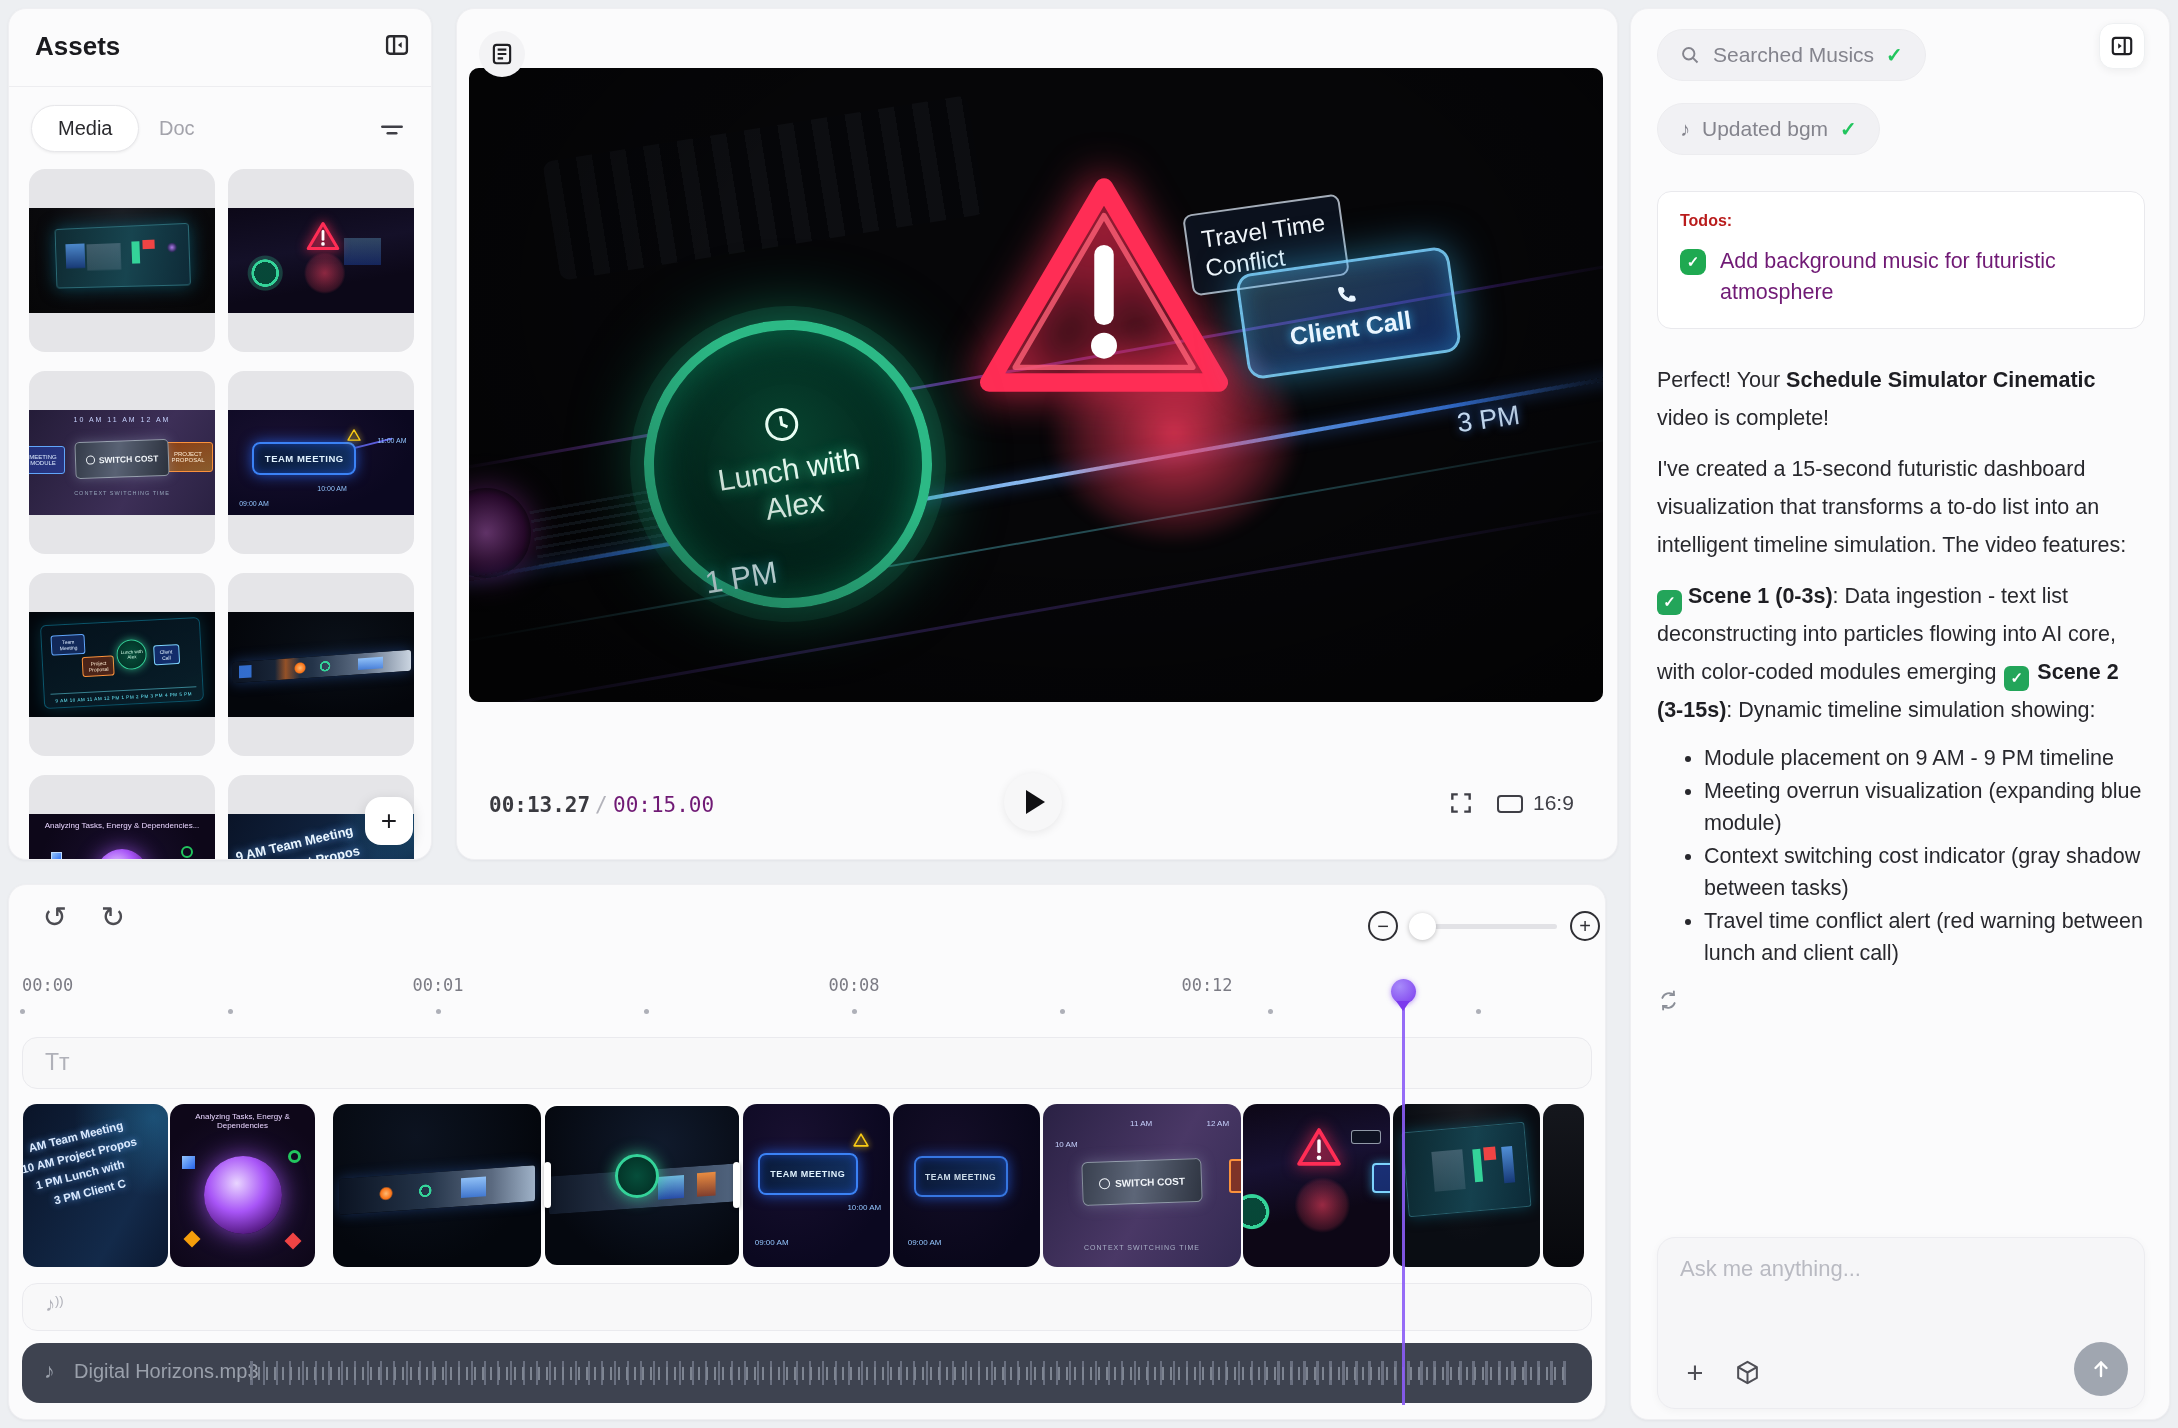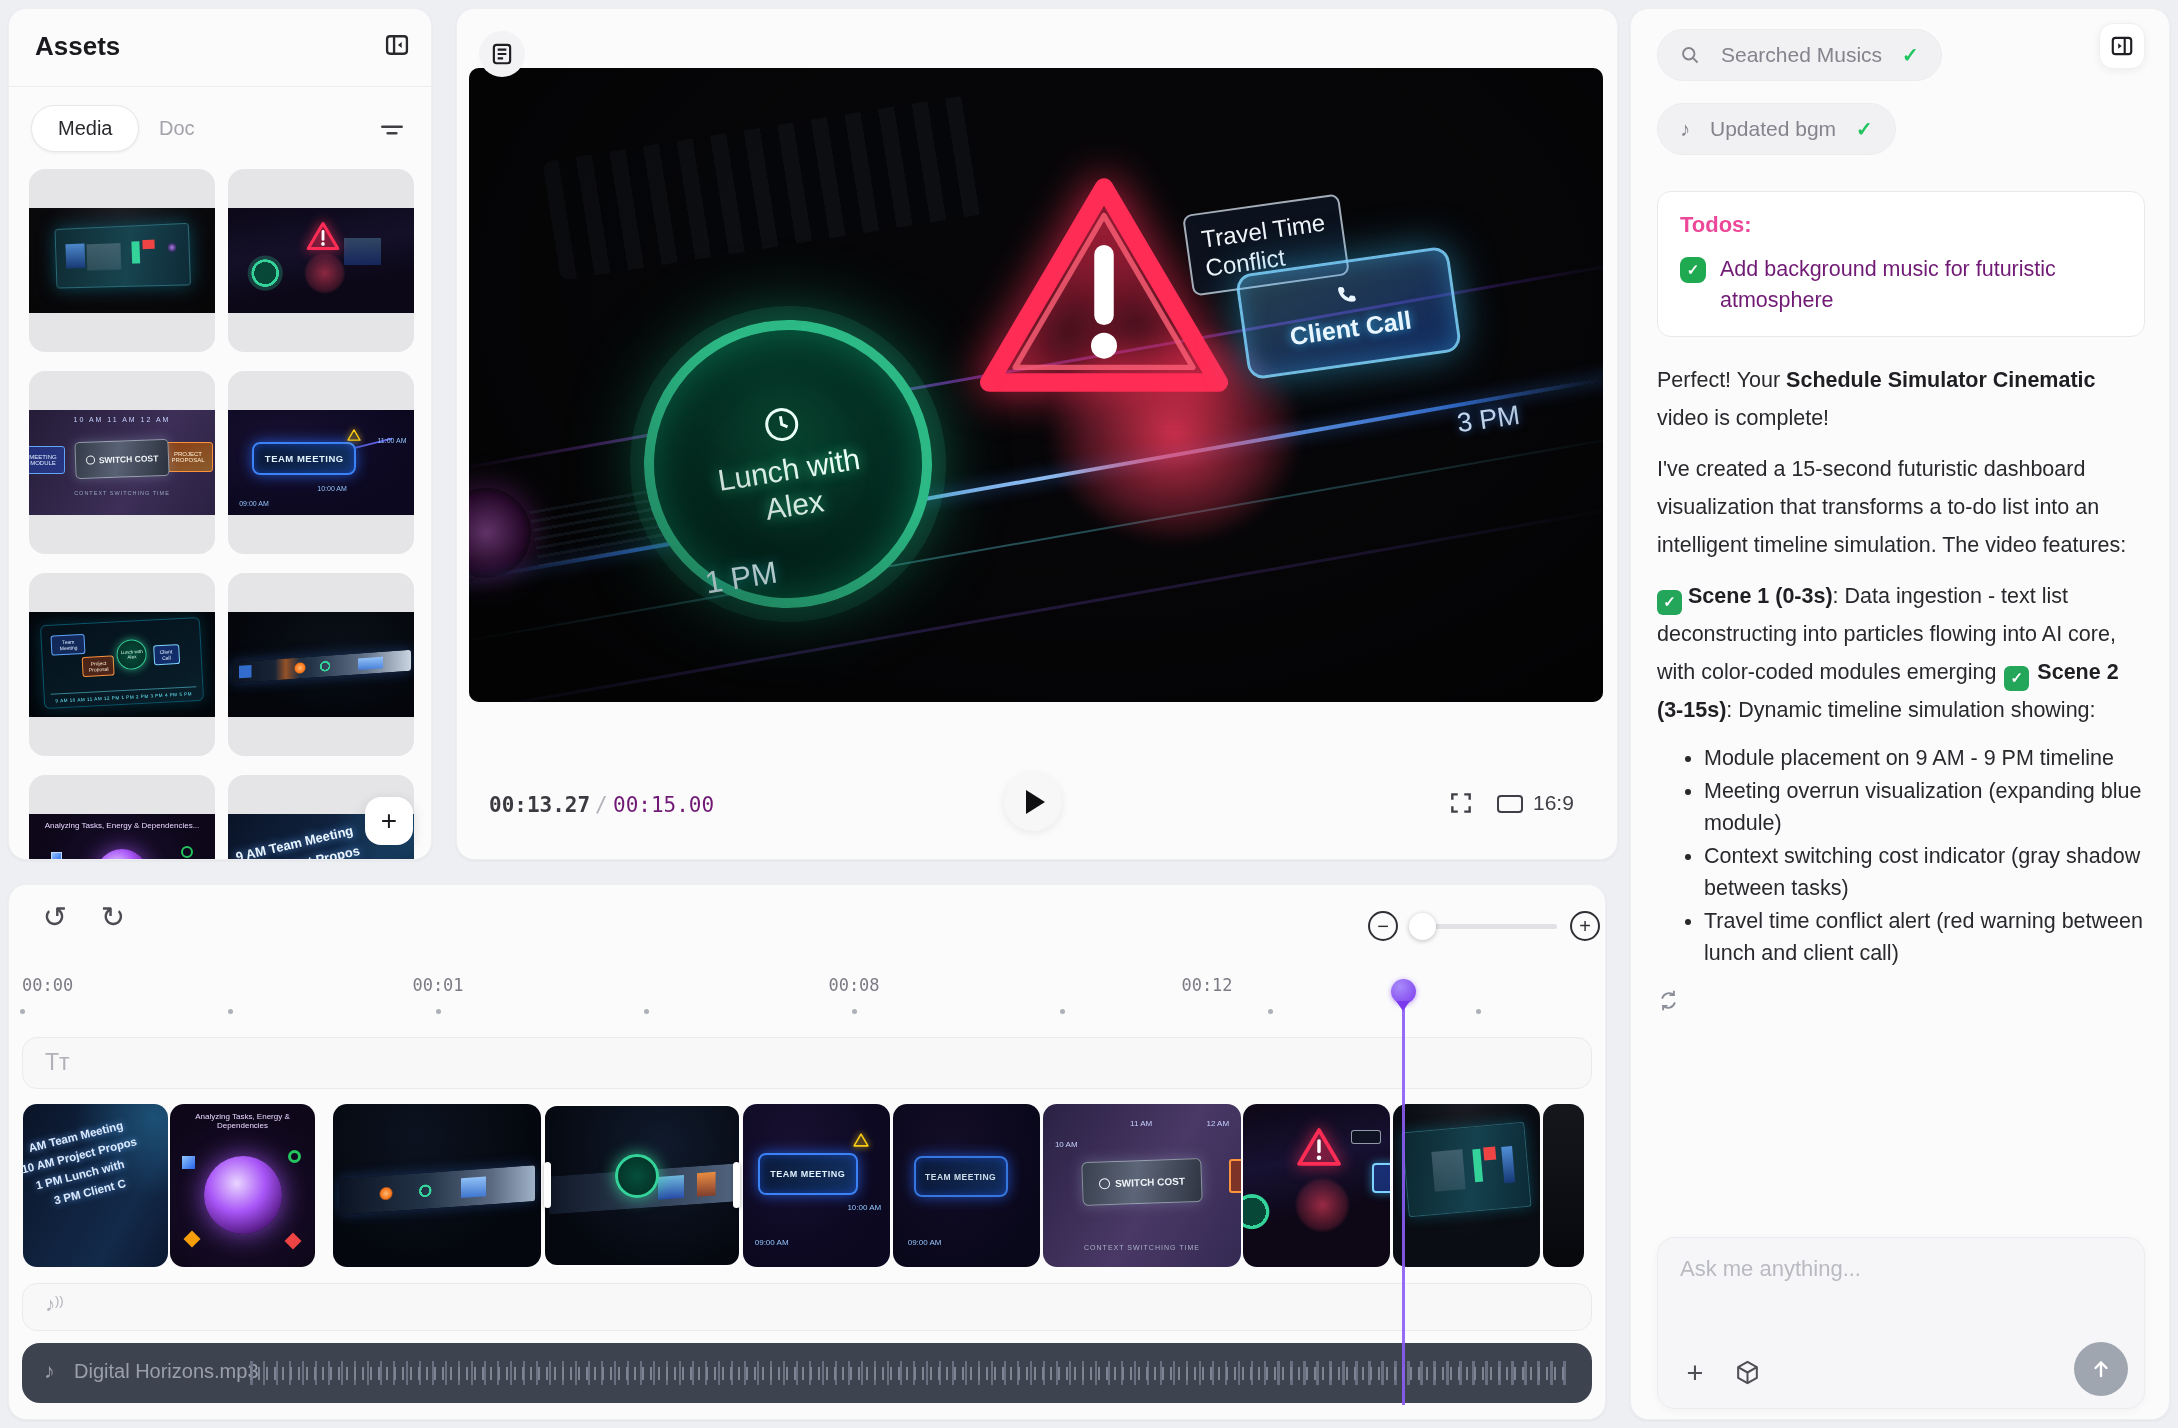--- a/index.html
+++ b/index.html
@@ -4,21 +4,21 @@
 <style>
   * { margin:0; padding:0; box-sizing:border-box; }
   html,body { background:#edeff2; }
   #app { position:relative; width:2178px; height:1428px; background:#edeff2; overflow:hidden;
          font-family:"Liberation Sans",sans-serif; color:#28282d; }
   .abs { position:absolute; }
   .panel { position:absolute; background:#fbfbfc; border:1px solid #efeff2; border-radius:18px;
            box-shadow:0 1px 3px rgba(20,20,30,.05); overflow:hidden; }
   .mono { font-family:"DejaVu Sans Mono",monospace; }
   .icon-btn { display:flex; align-items:center; justify-content:center; cursor:pointer; }
-  .chip { position:absolute; display:flex; align-items:center; gap:20px; background:#f1f1f4;
+  .chip { position:absolute; display:flex; align-items:center; gap:12px; background:#f1f1f4;
           border:1px solid #ececef; border-radius:26px; height:52px; padding:0 22px;
           color:#84848d; font-size:21px; }
   .chip .chk { color:#22c55e; font-size:20px; font-weight:700; }
   .pill-active { background:#fff; border:1px solid #e7e7ea; border-radius:24px;
                  box-shadow:0 1px 3px rgba(0,0,0,.07); font-size:20px; color:#2a2a2e;
                  display:flex; align-items:center; padding:0 26px; height:47px; }
   .tile { position:absolute; width:186px; height:183px; background:#e5e5e8; border-radius:16px; overflow:hidden; cursor:pointer; }
   .thumb { position:absolute; left:0; right:0; top:39px; height:105px; overflow:hidden; }
   .scene { position:absolute; inset:0; overflow:hidden; }
   .emj { display:inline-flex; width:25px; height:25px; background:#23a55a; border-radius:6px;
@@ -437,21 +437,21 @@
       <span>
         <svg width="26" height="26" viewBox="0 0 24 24" fill="none" stroke="currentColor" stroke-width="2">
             <rect x="3.5" y="4.5" width="17" height="15" rx="2.5"></rect>
             <line x1="14.5" y1="4.5" x2="14.5" y2="19.5"></line>
             <polygon points="8.5,9.4 11.7,12 8.5,14.6" fill="currentColor" stroke="none"></polygon>
           </svg>
       </span>
     </div>
 
     <div class="abs" style="left:26px;top:182px;width:488px;border:1.5px solid #e9e9ed;background:#fff;border-radius:14px;padding:20px 22px;">
-      <div style="font-size:22px;font-weight:700;color:#ec4899;">Todos:</div>
+      <div style="font-size:16px;font-weight:700;color:#b91c1c;">Todos:</div>
       <div style="display:flex;gap:14px;margin-top:16px;">
         <span style="flex:0 0 auto;width:26px;height:26px;margin-top:3px;background:#1fa951;border-radius:8px;color:#fff;font-size:15px;font-weight:700;display:flex;align-items:center;justify-content:center;">✓</span>
         <span style="font-size:21.5px;line-height:31px;color:#701a75;">Add background music for futuristic atmosphere</span>
       </div>
     </div>
 
     <div class="abs msg" style="left:26px;top:352px;width:492px;">
       <p><span>Perfect! Your </span><b>Schedule Simulator Cinematic</b><span> video is complete!</span></p>
       <p>I've created a 15-second futuristic dashboard visualization that transforms a to-do list into an intelligent timeline simulation. The video features:</p>
       <p><span class="emj">✓</span><b>Scene 1 (0-3s)</b><span>: Data ingestion - text list deconstructing into particles flowing into AI core, with color-coded modules emerging </span><span class="emj" style="margin:0 2px;">✓</span> <b>Scene 2 (3-15s)</b><span>: Dynamic timeline simulation showing:</span></p>

